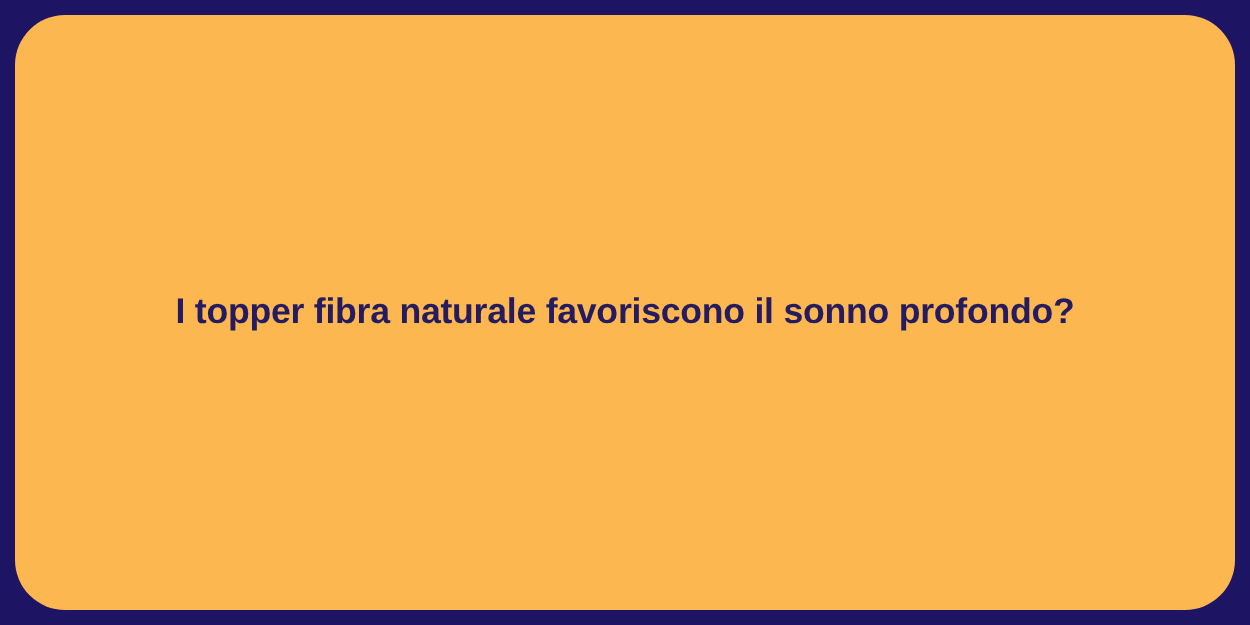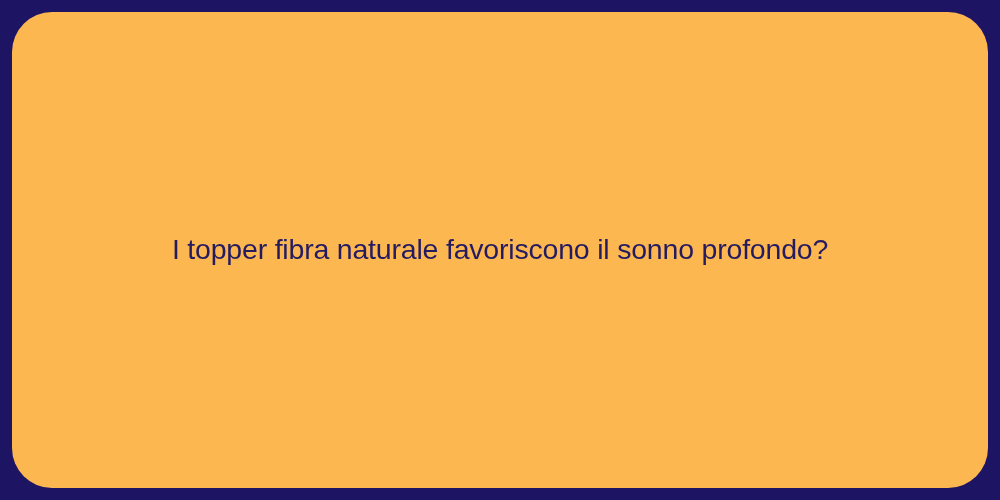--- a/index.html
+++ b/index.html
@@ -30,21 +30,21 @@
     box-sizing: border-box;
     display: flex;
     align-items: center;
     justify-content: center;
   }
   #headline {
     margin: 0;
     padding: 0 40px;
     font-family: "Liberation Sans", sans-serif;
     font-size: 28.5px;
-    font-weight: 400;
+    font-weight: 700;
     line-height: 1.25;
     color: #241B61;
     text-align: right;
     letter-spacing: -0.2px;
     white-space: nowrap;
   }
 </style>
 </head>
 <body>
 

